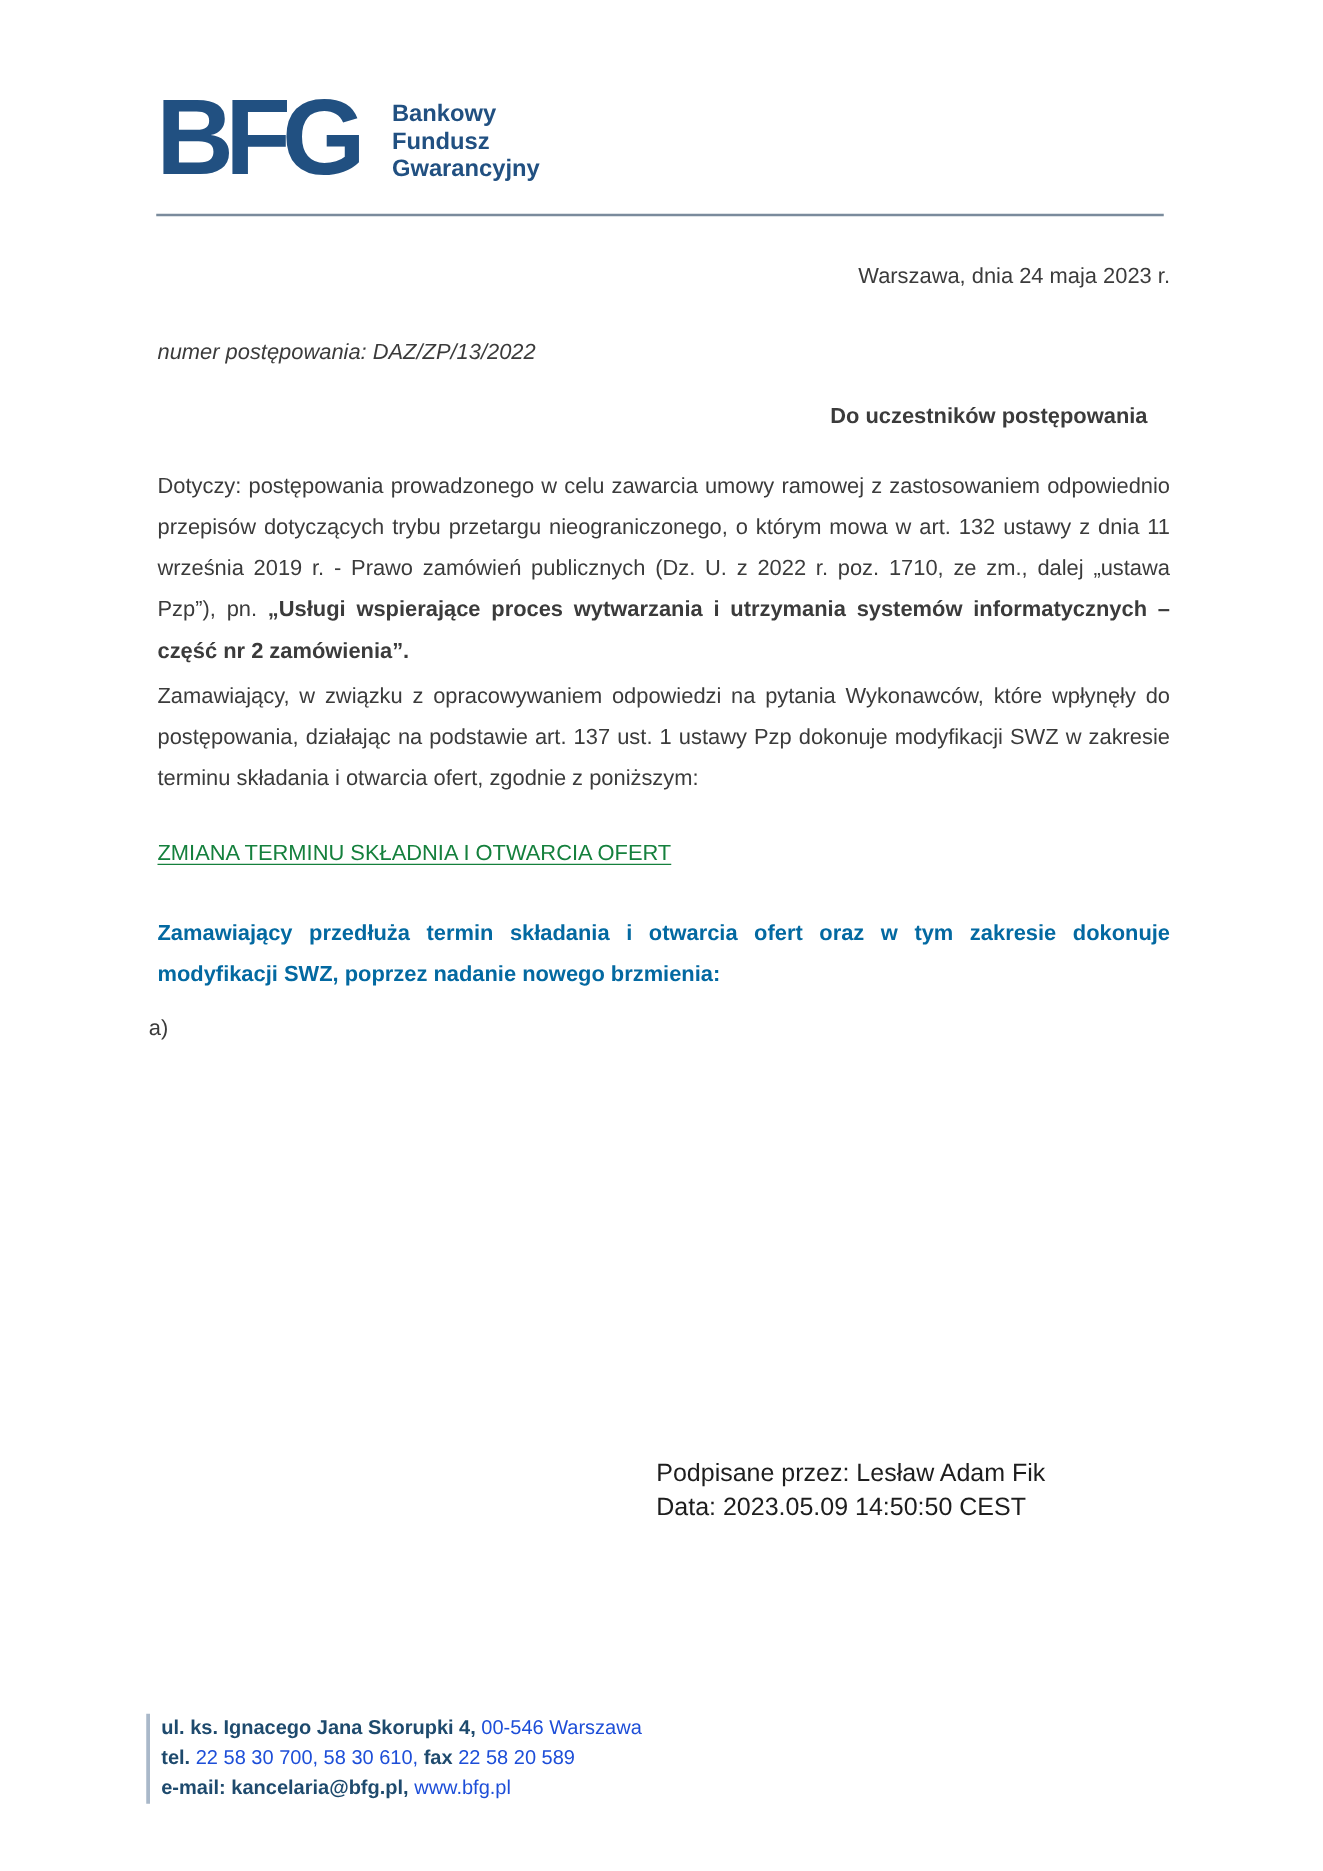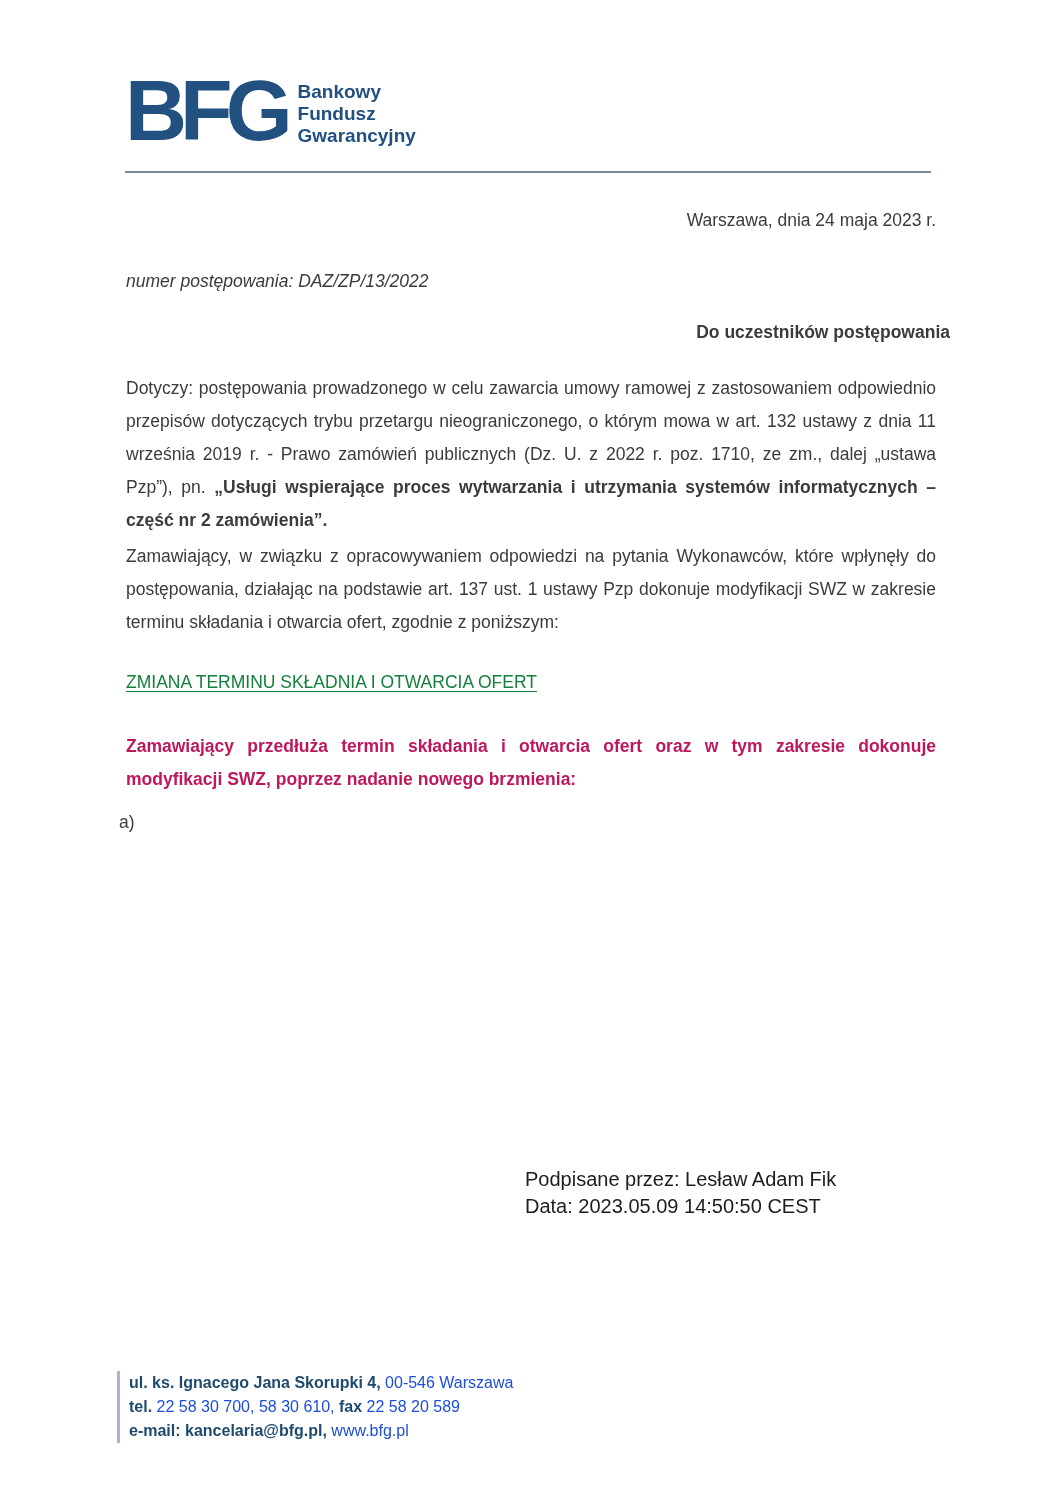--- a/index.html
+++ b/index.html
@@ -28,21 +28,21 @@
   }
   .logo-acronym {
     font-family: "Liberation Sans", sans-serif;
     font-weight: 700;
     font-size: 86px;
     line-height: 68px;
     letter-spacing: -7px;
     color: #215081;
   }
   .logo-name {
-    margin-left: 12px;
+    margin-left: 28px;
     margin-top: 5px;
     font-weight: 700;
     font-size: 19px;
     line-height: 22px;
     color: #215081;
   }
   .top-rule {
     position: absolute;
     left: 125px;
     top: 171px;
@@ -63,21 +63,21 @@
   .case-number {
     position: absolute;
     left: 126px;
     top: 240px;
     font-size: 17.5px;
     font-style: italic;
     margin-top: 31px;
   }
   .addressee {
     position: absolute;
-    left: 142px;
+    left: 110px;
     top: 322px;
     width: 808px;
     text-align: right;
     font-size: 17.5px;
     font-weight: 600;
   }
 
   
   .para {
     position: absolute;
@@ -95,21 +95,21 @@
     left: 126px;
     top: 672px;
     font-size: 17.5px;
     text-decoration: underline;
     text-underline-offset: 3px;
     color: #15803d;
   }
   .para3 {
     top: 730px;
     font-weight: 600;
-    color: #be185d;
+    color: #0369a1;
   }
   .item-a {
     position: absolute;
     left: 119px;
     top: 812px;
     font-size: 17.5px;
   }
 
   
   .signature {

